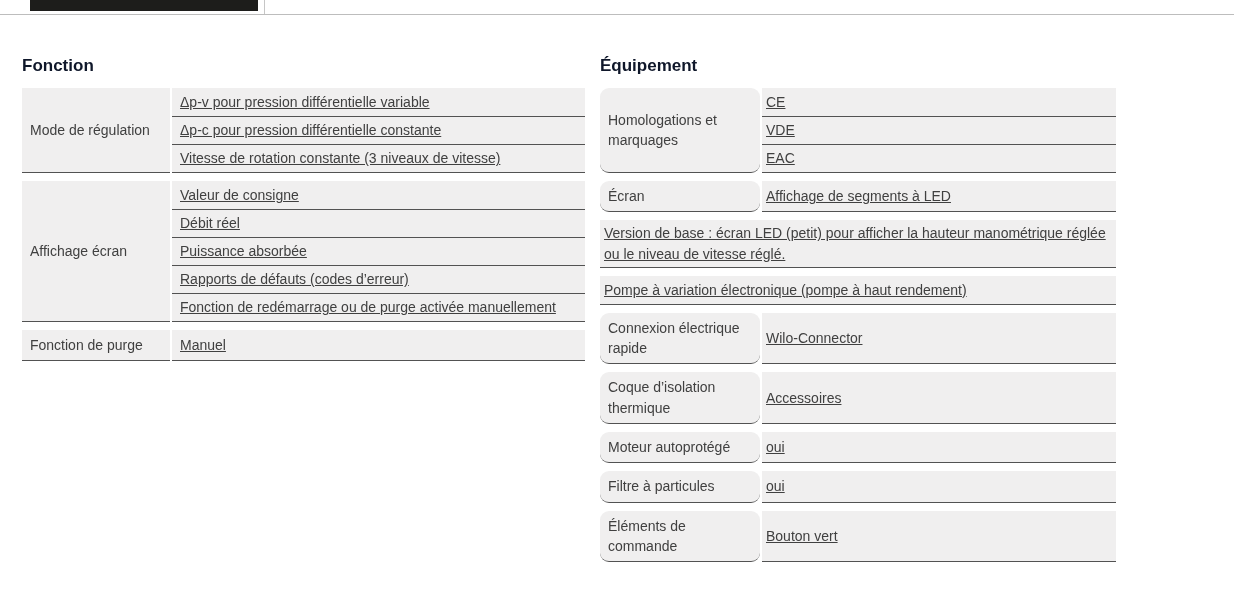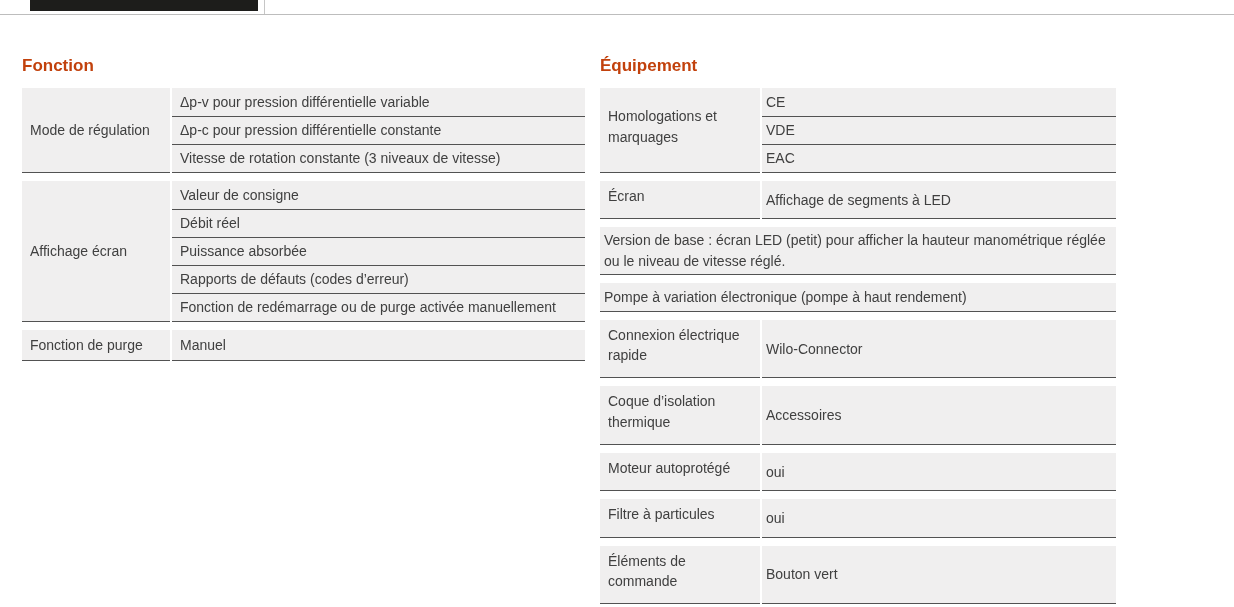--- a/index.html
+++ b/index.html
@@ -18,39 +18,39 @@
   .active-tab{position:absolute;left:30px;top:0;width:228px;height:11px;background:var(--tab-active,#1d1d1b);}
   .tab-divider{position:absolute;left:264px;top:0;width:1px;height:14px;background:#c6c6c6;}
 
   .columns{display:flex;gap:15px;padding:42px 0 0 22px;}
   .columns{margin-top:14px;} 
   .spec-section{flex:none;}
   .section-left{width:563px;}
   .section-right{width:516px;}
 
   .section-title{
-    font-size:17px;font-weight:bold;color:#c2410c;
+    font-size:17px;font-weight:bold;color:#0f172a;
     margin:0 0 12px 0;line-height:20px;
   }
 
   .spec-row{display:flex;gap:2px;margin-bottom:8px;}
   .label-cell{
     background:var(--row-bg,#f0efef);
     border-bottom:1px solid var(--row-border,#525252);
     display:flex;align-items:center;
     box-sizing:border-box;flex:none;
   }
   .section-left  .label-cell{width:148px;padding:5px 8px;}
-  .section-right .label-cell{width:160px;padding:5px 14px 12px 8px;}
+  .section-right .label-cell{width:160px;padding:5px 14px 5px 8px;border-radius:9px;}
 
   .value-cell{
     background:var(--row-bg,#f0efef);
     border-bottom:1px solid var(--row-border,#525252);
     flex:1;min-width:0;
-    display:flex;flex-direction:column;justify-content:center;
+    display:flex;flex-direction:column;justify-content:center;text-decoration:underline;
   }
   .value-item{
     display:flex;align-items:center;
     min-height:28px;box-sizing:border-box;flex:1;
   }
   .section-left  .value-item{padding:3px 4px 3px 8px;}
   .section-right .value-item{padding:3px 9px 3px 4px;}
   .value-item + .value-item{border-top:1px solid var(--row-border,#525252);}
 </style>
 </head>

